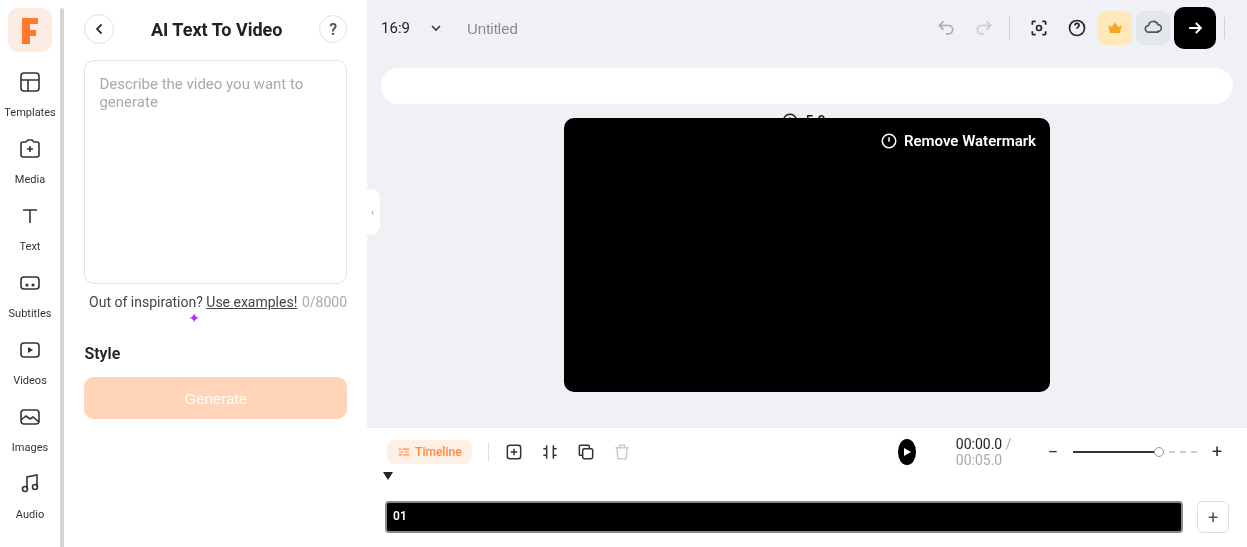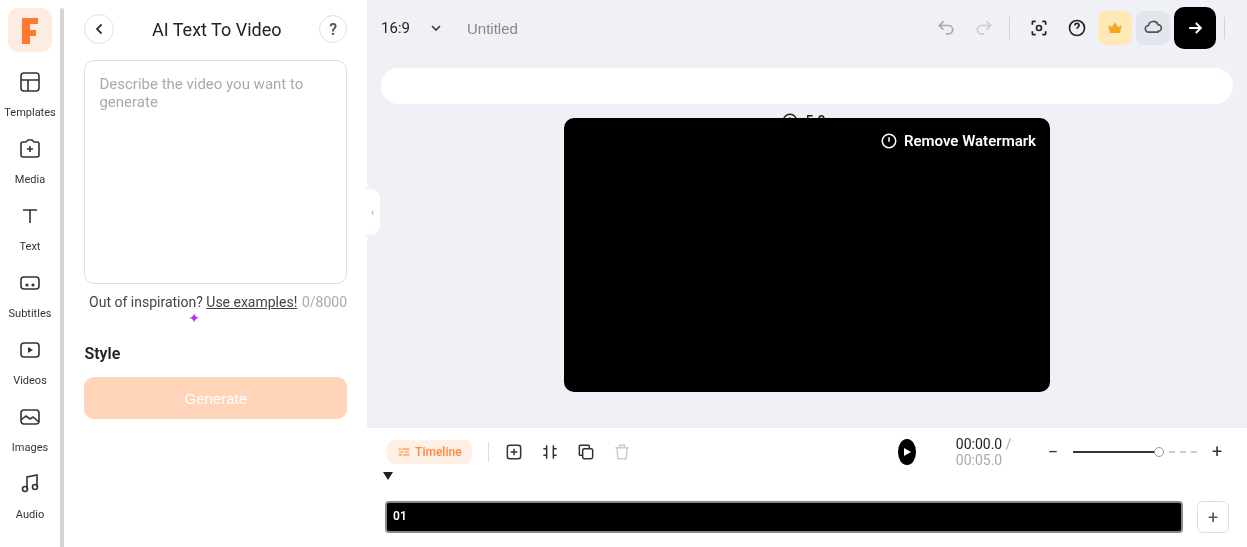--- a/index.html
+++ b/index.html
@@ -7,21 +7,21 @@
 .sidebar { width: 64px; background: #fff; display: flex; flex-direction: column; align-items: center; padding-top: 8px; }
 .logo { width: 44px; height: 44px; background: #fdece1; border-radius: 10px; display: flex; align-items: center; justify-content: center; margin-bottom: 18px; }
 .logo svg { width: 24px; height: 28px; }
 .side-item { width: 60px; display: flex; flex-direction: column; align-items: center; margin-bottom: 18px; cursor: pointer; }
 .side-item svg { width: 24px; height: 24px; }
 .side-label { font-size: 11px; color: #333; margin-top: 12px; }
 .vscroll { width: 8px; background: #d4d4d4; height: 100%; border-radius: 4px; margin-top: 8px; }
 .left-panel { width: 516px; background: #fff; padding: 14px 20px 0 20px; display: flex; flex-direction: column; position: relative; }
 .panel-header { display: flex; align-items: center; justify-content: space-between; margin-bottom: 16px; }
 .back-btn { width: 30px; height: 30px; border-radius: 50%; border: 1px solid #e2e2e2; background: #fff; display: flex; align-items: center; justify-content: center; cursor: pointer; }
-.panel-title { font-size: 18px; font-weight: 400; color: #222; }
+.panel-title { font-size: 18px; font-weight: 700; color: #222; }
 .help-btn { width: 28px; height: 28px; border-radius: 50%; border: 1px solid #e0e0e0; background: #fff; display: flex; align-items: center; justify-content: center; cursor: pointer; font-weight: 600; color: #555; }
 .prompt-box { width: 100%; height: 224px; border: 1px solid #e0e0e0; border-radius: 10px; padding: 14px; font-size: 15px; color: #222; resize: none; outline: none; font-family: inherit; }
 .prompt-box::placeholder { color: #aaa; }
 .insp-row { display: flex; justify-content: space-between; margin-top: 10px; font-size: 14px; color: #444; text-align: center; }
 .insp-link { text-decoration: underline; cursor: pointer; }
 .sparkle { color: #b030ff; margin-left: 2px; }
 .counter { color: #aaa; }
 .style-label { font-size: 16px; font-weight: 600; margin-top: 18px; color: #222; }
 .gen-btn { margin-top: 14px; width: 100%; height: 42px; background: #ffd4b8; border: none; border-radius: 10px; color: #fff; font-size: 15px; font-weight: 500; cursor: pointer; }
 .collapse-tab { position: absolute; right: -14px; top: 188px; width: 16px; height: 48px; background: #fff; border: 1px solid #eee; border-left: none; border-radius: 0 10px 10px 0; display: flex; align-items: center; justify-content: center; cursor: pointer; color: #999; font-size: 10px; }

